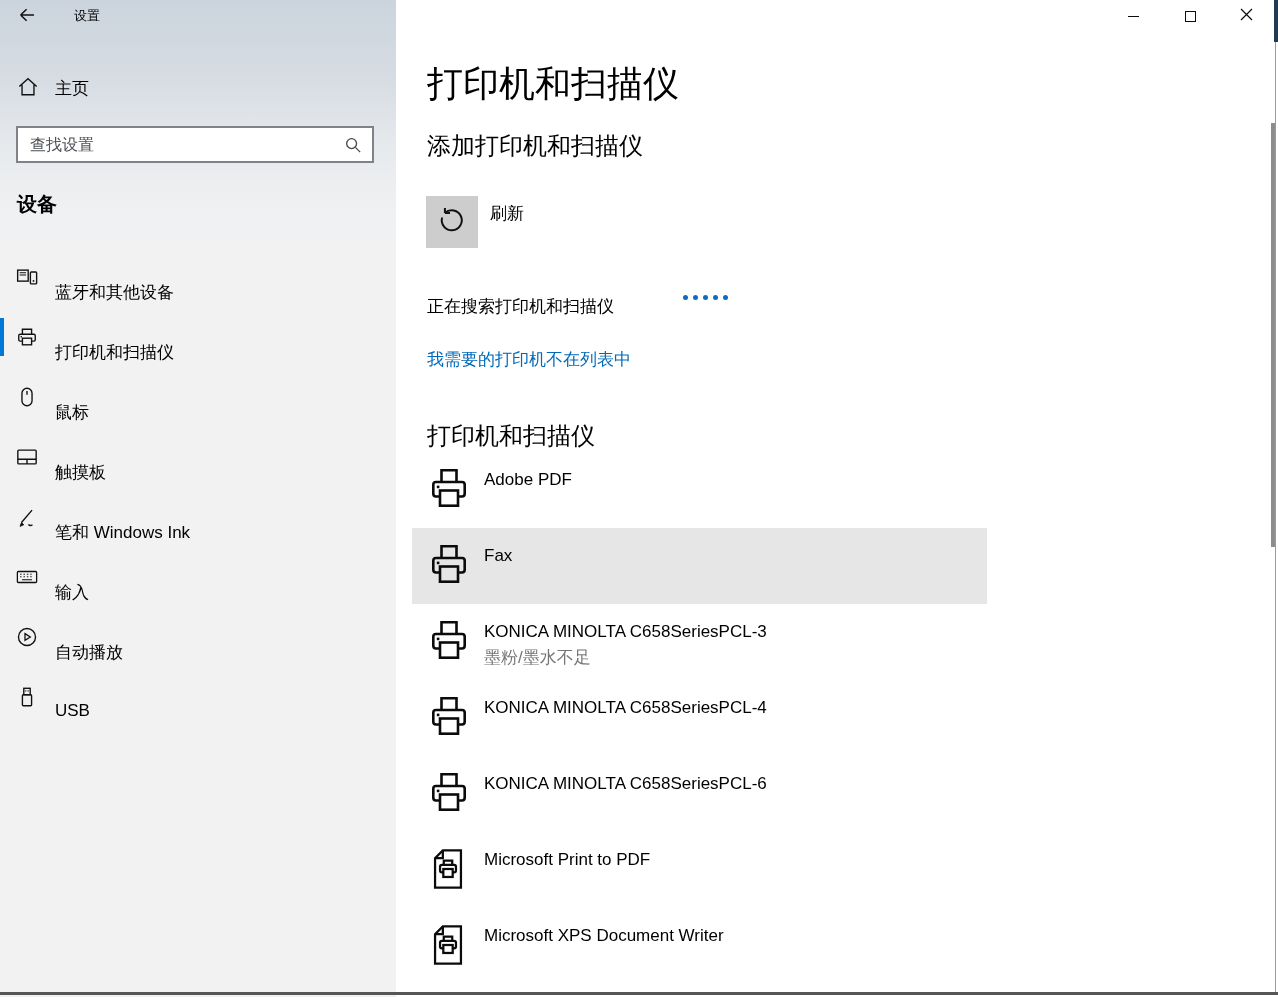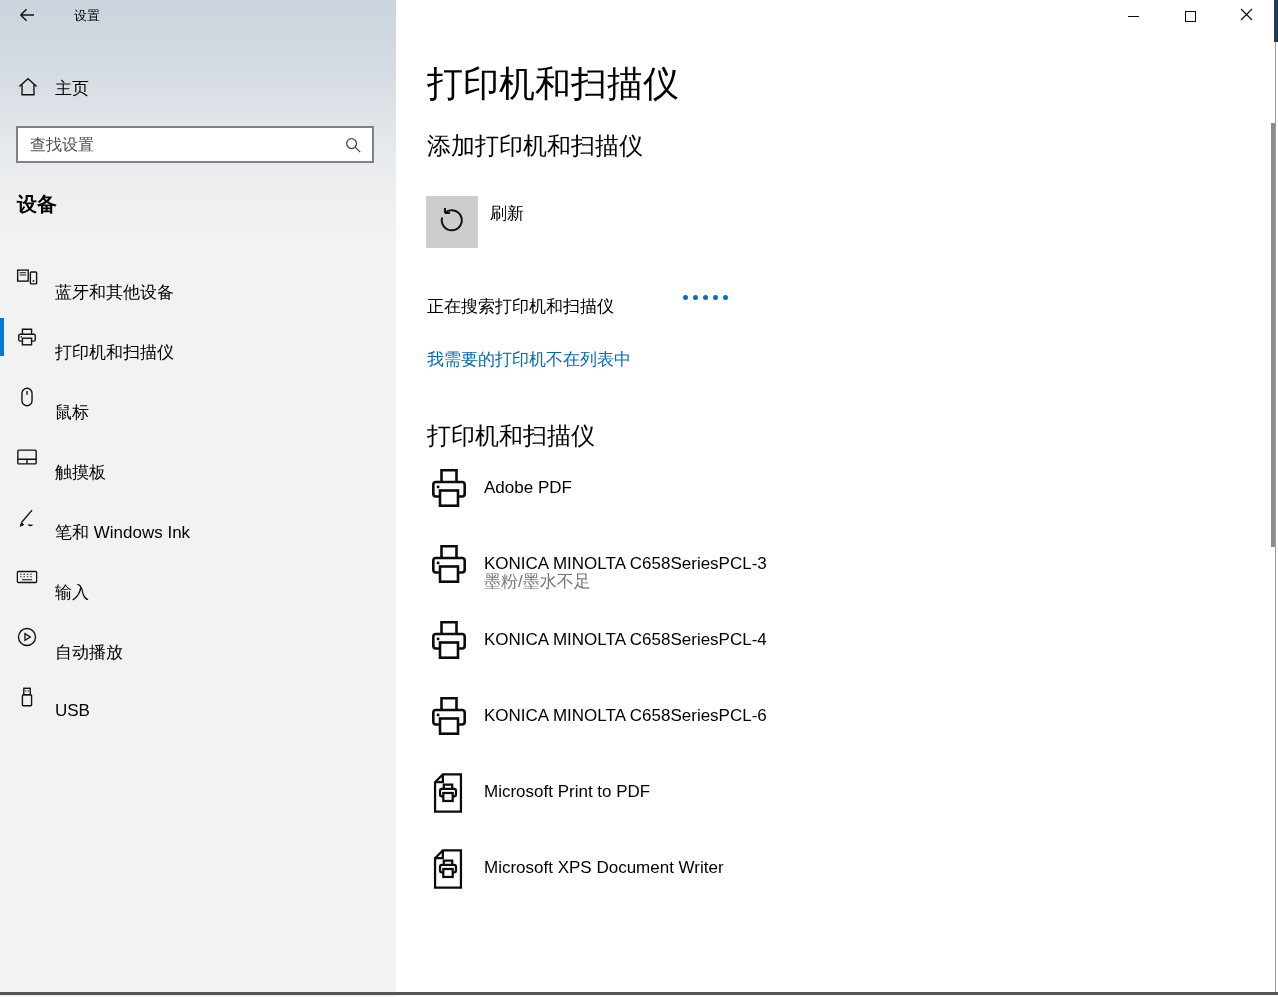--- a/index.html
+++ b/index.html
@@ -41,21 +41,21 @@
   .status-text{position:absolute;left:427px;top:263px;font-size:17px;color:#000;margin-top:32px;}
   .progress-dots{position:absolute;left:683px;top:295px;display:flex;gap:5px;}
   .progress-dots .dot{width:5px;height:5px;border-radius:50%;background:#0f6cbd;}
   .not-listed{position:absolute;left:427px;top:348px;font-size:17px;color:#0069b9;cursor:pointer;}
   .list-title{position:absolute;left:427px;top:420px;font-size:24px;font-weight:400;color:#000;}
   .printer-list{position:absolute;left:412px;top:452px;width:575px;}
   .printer-row{position:relative;height:76px;cursor:pointer;}
   .printer-row.highlighted{background:#e6e6e6;}
   .printer-row .p-icon{position:absolute;left:17px;top:15px;}
   .printer-row .p-icon.doc{left:21px;top:16px;}
-  .printer-row .p-name{position:absolute;left:72px;top:18px;font-size:17px;color:#000;white-space:nowrap;margin-top:8px;}
+  .printer-row .p-name{position:absolute;left:72px;top:18px;font-size:17px;color:#000;white-space:nowrap;}
   .printer-row .p-status{position:absolute;left:72px;top:42px;font-size:17px;color:#767676;white-space:nowrap;}
 
   
   .edge-navy{position:absolute;left:1274px;top:0;width:4px;height:42px;background:#1f3b55;}
   .edge-line{position:absolute;left:1275px;top:42px;width:1px;height:951px;background:#9b9b9b;}
   .scroll-thumb{position:absolute;left:1271px;top:123px;width:4px;height:424px;background:#8d8d8d;cursor:pointer;}
   .bottom-border{position:absolute;left:0;top:992px;width:1278px;height:3px;background:#565656;}
 </style>
 </head>
 <body>
@@ -259,20 +259,33 @@
               <path d="M12.5 15 V3.3 H27.5 V15"></path>
               <path d="M11 29.5 H7 Q4.3 29.5 4.3 26.8 V17.7 Q4.3 15 7 15 H33 Q35.7 15 35.7 17.7 V26.8 Q35.7 29.5 33 29.5 H29"></path>
               <rect x="11" y="23.5" width="18" height="15.2"></rect>
             </g>
             <rect x="7.8" y="18.6" width="2.6" height="2.6" fill="#0b0b0b"></rect>
           </svg>
       </span>
       <span class="p-name">Adobe PDF</span>
     </div>
 
+    <div class="printer-row highlighted">
+      <span class="p-icon">
+        <svg width="40" height="42" viewBox="0 0 40 42">
+            <g fill="none" stroke="#0b0b0b" stroke-width="2.6">
+              <path d="M12.5 15 V3.3 H27.5 V15"></path>
+              <path d="M11 29.5 H7 Q4.3 29.5 4.3 26.8 V17.7 Q4.3 15 7 15 H33 Q35.7 15 35.7 17.7 V26.8 Q35.7 29.5 33 29.5 H29"></path>
+              <rect x="11" y="23.5" width="18" height="15.2"></rect>
+            </g>
+            <rect x="7.8" y="18.6" width="2.6" height="2.6" fill="#0b0b0b"></rect>
+          </svg>
+      </span>
+      <span class="p-name">Fax</span>
+    </div>
 
     <div class="printer-row">
       <span class="p-icon">
         <svg width="40" height="42" viewBox="0 0 40 42">
             <g fill="none" stroke="#0b0b0b" stroke-width="2.6">
               <path d="M12.5 15 V3.3 H27.5 V15"></path>
               <path d="M11 29.5 H7 Q4.3 29.5 4.3 26.8 V17.7 Q4.3 15 7 15 H33 Q35.7 15 35.7 17.7 V26.8 Q35.7 29.5 33 29.5 H29"></path>
               <rect x="11" y="23.5" width="18" height="15.2"></rect>
             </g>
             <rect x="7.8" y="18.6" width="2.6" height="2.6" fill="#0b0b0b"></rect>

